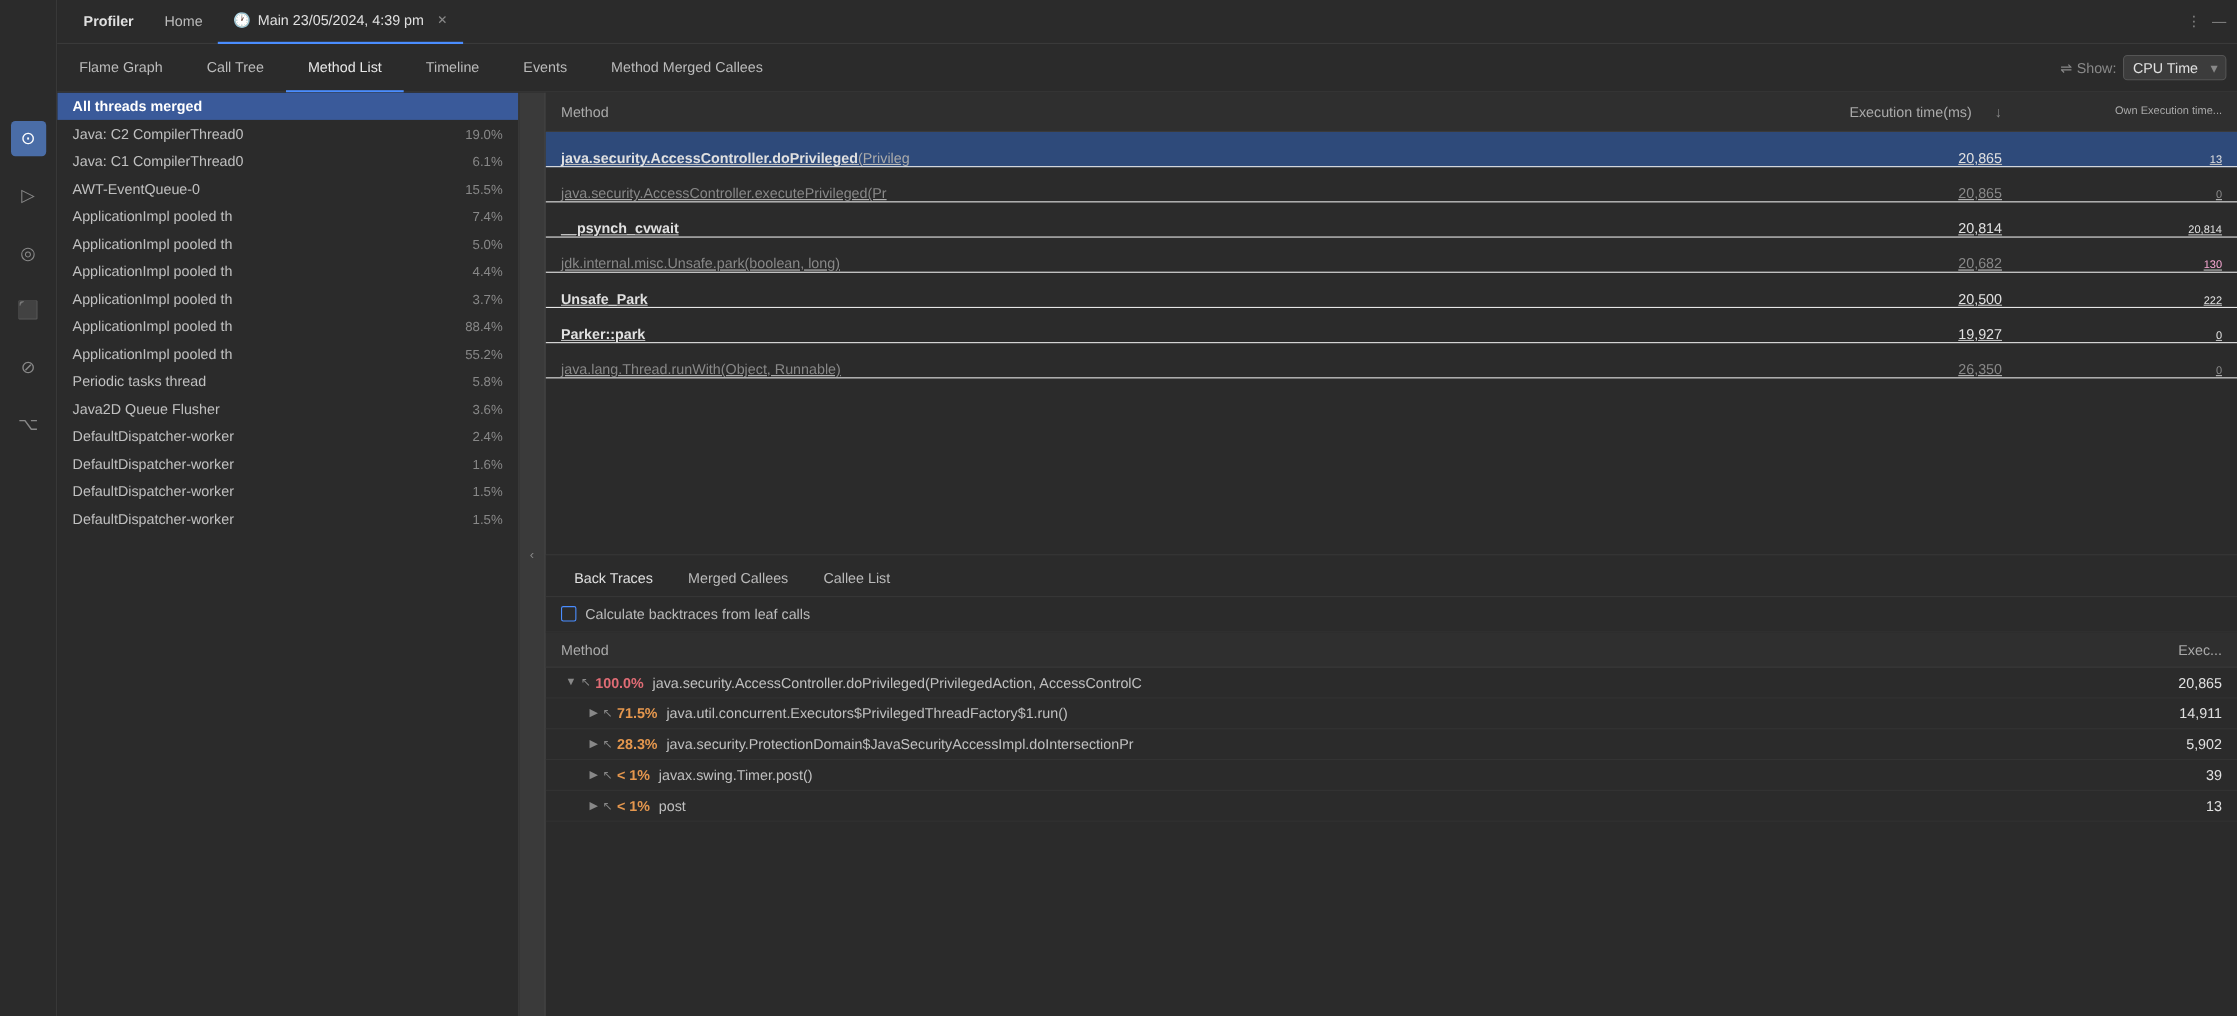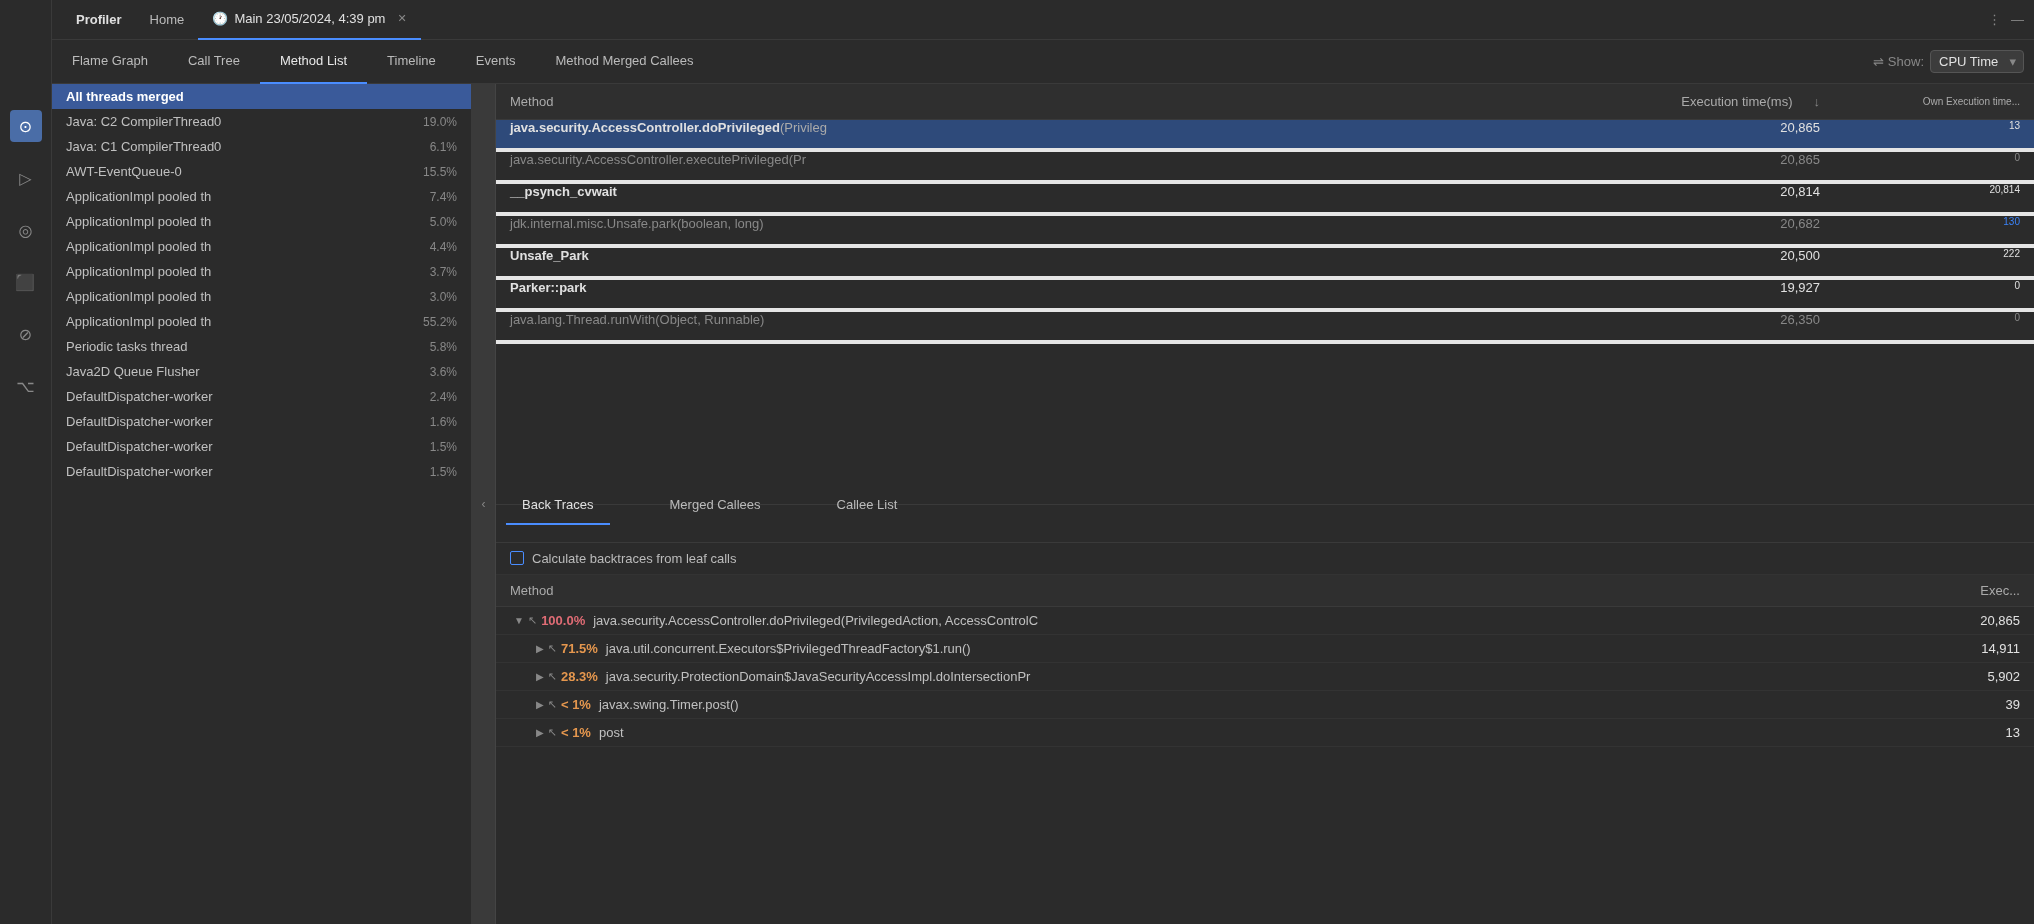--- a/index.html
+++ b/index.html
@@ -215,46 +215,46 @@
       border-bottom: 1px solid #3a3a3a;
       height: 36px;
       align-items: center;
     }
     .col-method { flex: 1; padding: 0 14px; color: #aaa; font-size: 13px; }
     .col-exec { width: 200px; padding: 0 14px; color: #aaa; font-size: 13px; text-align: right; display: flex; align-items: center; justify-content: flex-end; gap: 21px; }
     .col-own { width: 200px; padding: 0 14px; color: #aaa; font-size: 10px; text-align: right; }
 
     .method-row {
       display: flex;
-      align-items: flex-start;
+      align-items: flex-end;
       height: 32px;
-      border-bottom: 4px solid #e5e5e5;
-      cursor: pointer;
+      border-bottom: 1px solid #e5e5e5;
+      cursor: pointer;
+      text-decoration: underline;
     }
     .method-row.selected { background: #2e4a7a; }
     .method-row .col-method { color: #e0e0e0; }
     .method-row .col-exec { color: #e0e0e0; font-weight: 500; }
     .method-row .col-own { color: #e0e0e0; }
 
     
     .bottom-panel {
       flex: 1;
       display: flex;
       flex-direction: column;
       border-top: 1px solid #3a3a3a;
       min-height: 350px;
     }
     .bottom-tabs {
       display: flex;
       background: #2b2b2b;
       border-bottom: 1px solid #3a3a3a;
       height: 38px;
-      align-items: flex-end;
-      padding: 17px 10px;
-      gap: 44px;
+      align-items: flex-start;
+      padding: 3px 10px;
     }
     .bottom-tab {
       padding: 0 16px;
       height: 38px;
       display: flex;
       align-items: center;
       color: #bbb;
       cursor: pointer;
       font-size: 13px;
       border-bottom: 2px solid transparent;
@@ -407,21 +407,21 @@
       <div class="thread-item">
         <span>ApplicationImpl pooled th</span>
         <span class="thread-pct">4.4%</span>
       </div>
       <div class="thread-item">
         <span>ApplicationImpl pooled th</span>
         <span class="thread-pct">3.7%</span>
       </div>
       <div class="thread-item">
         <span>ApplicationImpl pooled th</span>
-        <span class="thread-pct">3.0%</span>
+        <span class="thread-pct">88.4%</span>
       </div>
       <div class="thread-item">
         <span>ApplicationImpl pooled th</span>
         <span class="thread-pct">55.2%</span>
       </div>
       <div class="thread-item">
         <span>Periodic tasks thread</span>
         <span class="thread-pct">5.8%</span>
       </div>
       <div class="thread-item">
@@ -482,21 +482,21 @@
           </div>
           <div class="col-exec">20,814</div>
           <div class="col-own">20,814</div>
         </div>
 
         <div class="method-row">
           <div class="col-method">
             <span style="color:#888;">jdk.internal.misc.Unsafe.park(boolean, long)</span>
           </div>
           <div class="col-exec" style="color:#888;">20,682</div>
-          <div class="col-own" style="color:#3b82f6;">130</div>
+          <div class="col-own" style="color:#f9a8d4;">130</div>
         </div>
 
         <div class="method-row">
           <div class="col-method">
             <span style="font-weight:bold;color:#e0e0e0;">Unsafe_Park</span>
           </div>
           <div class="col-exec">20,500</div>
           <div class="col-own">222</div>
         </div>
 

